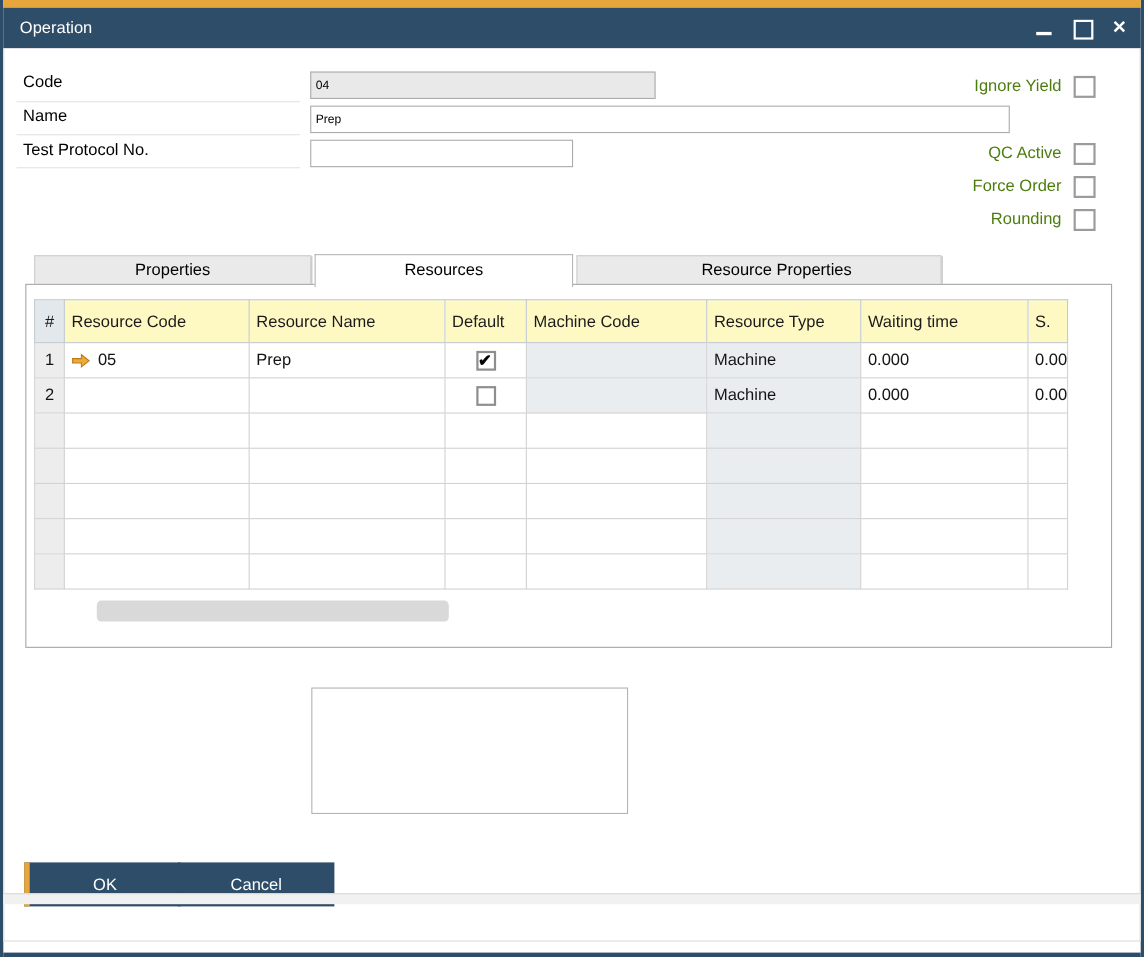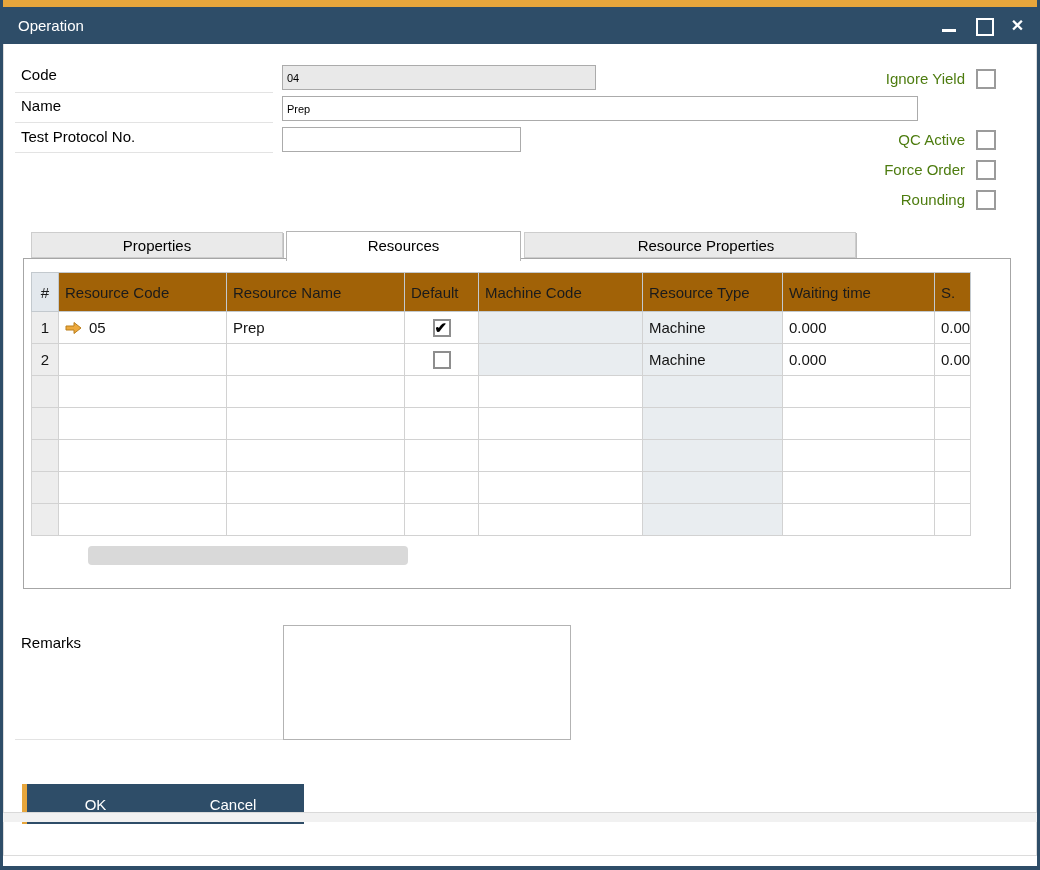--- a/index.html
+++ b/index.html
@@ -26,29 +26,29 @@
 
   
   .lbl { position:absolute; left:11px; width:258px; font-size:15px; color:#000; border-bottom:1px solid #e3e3e3; padding-left:6px; }
   .txt-input { position:absolute; height:25px; border:1px solid #ababab; background:#fff; font-family:"Liberation Sans",sans-serif; font-size:11px; padding:0 4px; color:#000; }
   .txt-input:disabled, .txt-input.dis { background:#e9e9e9; color:#000; }
 
   .chk-row { position:absolute; right:40px; display:flex; align-items:center; gap:11px; height:21px; }
   .chk-row .chk-label { font-size:15px; color:#4d7c0f; }
   .checkbox { width:20px; height:20px; border:2px solid #9b9b9b; background:#fff; position:relative; cursor:pointer; }
 
-  .tab { position:absolute; top:188px; height:26px; font-size:15px; color:#000; text-align:center; line-height:25px;
+  .tab { position:absolute; top:188px; height:39px; font-size:15px; color:#000; text-align:center; line-height:25px;
          background:#eaeaea; border:1px solid #cdcdcd; box-shadow:1px 1px 0 #bdbdbd; cursor:pointer; z-index:1; }
   .tab.active { top:187px; height:30px; background:#ffffff; border:1px solid #b5b5b5; border-bottom:none; box-shadow:none; z-index:3; line-height:27px; }
 
   .panel { position:absolute; left:19px; top:214px; width:988px; height:331px; border:1px solid #a6a6a6; background:#fff; z-index:2; }
 
   table.grid { position:absolute; left:7px; top:13px; border-collapse:collapse; table-layout:fixed; font-size:15px; color:#141414; }
   table.grid th, table.grid td { border:1px solid #d2d2d2; overflow:hidden; white-space:nowrap; padding:0 0 0 6px; text-align:left; font-weight:normal; }
-  table.grid thead th { background:#a16207; height:39px; border-color:#c3c9ce; color:#1b1b1b; }
+  table.grid thead th { background:#fef9c3; height:39px; border-color:#c3c9ce; color:#1b1b1b; }
   table.grid tbody td { height:32px; background:#fff; }
   table.grid td.numcol, table.grid th.numcol { background:#ededed; text-align:center; padding:0; }
   table.grid th.numcol { background:#E3E8ED; }
   table.grid td.g { background:#E9EDF0; }
   table.grid td.ckcol { text-align:center; padding:0; }
   .grid-chk { display:inline-block; width:18px; height:18px; border:2px solid #8e8e8e; background:#fff; vertical-align:middle; position:relative; cursor:pointer; }
   .grid-chk.checked::after { content:"✔"; position:absolute; left:0px; top:-2px; font-size:15px; font-weight:bold; color:#000; }
   .codecell-flex { display:flex; align-items:center; gap:7px; }
 
   .hscroll-thumb { position:absolute; left:64px; top:287px; width:320px; height:19px; background:#d9d9d9; border-radius:4px; cursor:pointer; }
@@ -208,21 +208,20 @@
             <td></td>
             <td class="g"></td>
             <td></td>
             <td></td>
           </tr>
         </tbody>
       </table>
       <div class="hscroll-thumb"></div>
     </div>
 
-    <div class="remarks-label">Remarks</div>
     <textarea class="remarks-area" style=""></textarea>
 
     <button class="btn btn-ok">OK</button>
     <button class="btn btn-cancel">Cancel</button>
   </div>
 
   <div class="bottom-strip"></div>
   <div class="bottom-blue"></div>
 </div>
 

